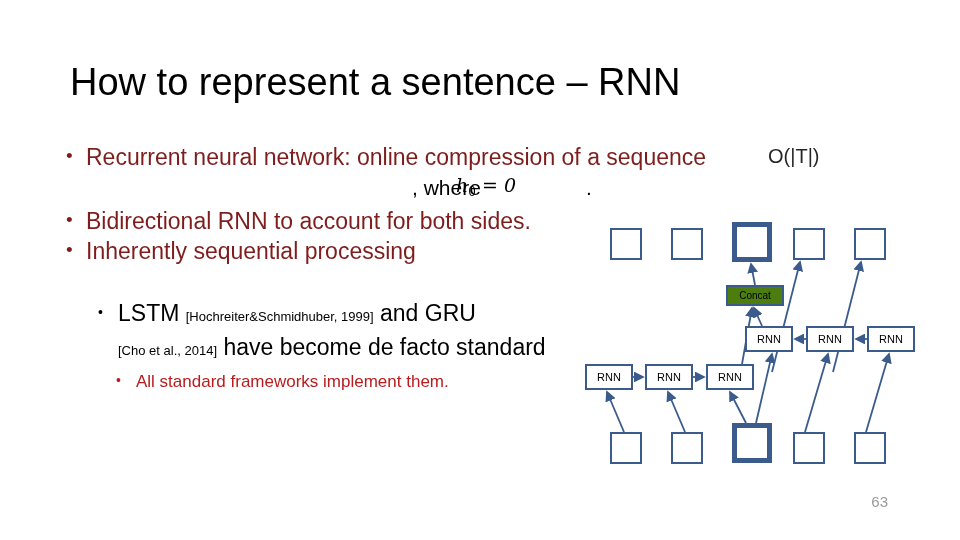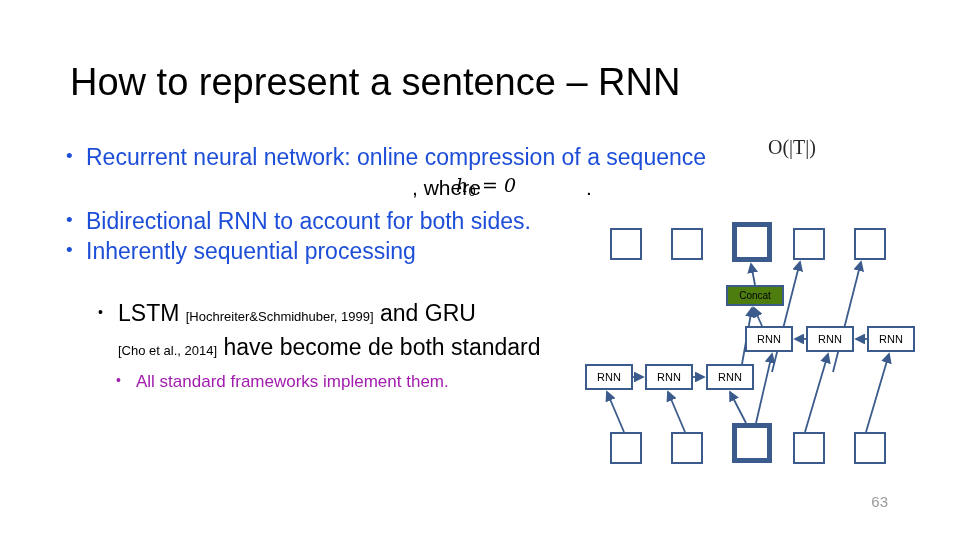--- a/index.html
+++ b/index.html
@@ -13,35 +13,35 @@
   .title{
     position:absolute;left:70px;top:60px;width:820px;
     font-size:38px;line-height:44px;font-weight:400;color:#000;
     letter-spacing:0px;white-space:nowrap;
   }
 
   
   .body{position:absolute;left:58px;top:142px;width:800px;}
 
   .l1{
-    position:relative;font-size:23px;line-height:30px;color:#1d4ed8;
+    position:relative;font-size:23px;line-height:30px;color:#7f1d1d;
     padding-left:28px;margin:0;white-space:nowrap;
   }
   .l1::before{
     content:"\2022";position:absolute;left:8px;top:-1px;font-size:19px;
   }
   .l2{
     position:relative;font-size:17px;line-height:22px;color:#000;
     padding-left:60px;margin:0;
   }
   .l2::before{
     content:"\2022";position:absolute;left:40px;top:-1px;font-size:14px;
   }
   .l3{
-    position:relative;font-size:17px;line-height:23px;color:#a21caf;
+    position:relative;font-size:17px;line-height:23px;color:#b91c1c;
     padding-left:78px;margin:0;white-space:nowrap;
   }
   .l3::before{
     content:"\2022";position:absolute;left:58px;top:-1px;font-size:14px;
   }
 
   
   .mathline{position:relative;height:34px;}
   .math{
     font-family:"DejaVu Serif", serif;font-style:italic;font-size:19px;color:#000;
@@ -50,21 +50,21 @@
   .math .up{font-style:normal;}
   .sub{font-size:12px;vertical-align:-4px;font-style:italic;}
   .subn{font-size:12px;vertical-align:-4px;font-style:normal;}
 
   .mf1{left:96px;top:2px;}
   .wherew{position:absolute;left:354px;top:4px;font-size:21px;font-family:"Liberation Sans",sans-serif;font-style:normal;color:#000;white-space:nowrap;}
   .mf2{left:398px;top:2px;}
   .dot{position:absolute;left:528px;top:4px;font-size:21px;font-family:"Liberation Sans",sans-serif;color:#000;}
 
   .bigO{
-    position:absolute;left:768px;top:136px;font-family:Liberation Serif, serif;
+    position:absolute;left:768px;top:145px;font-family:Liberation Sans, sans-serif;
     font-size:20px;color:#000;white-space:nowrap;opacity:.85;
   }
 
   .cite{font-size:13px;}
   .lstmline{font-size:23px;line-height:30px;}
 
   
   .diagram{position:absolute;left:0;top:0;width:960px;height:540px;pointer-events:none;}
   .dnode{position:absolute;box-sizing:border-box;}
   .sq{
@@ -117,21 +117,21 @@
     <div style="height:14px"></div>
 
 
     <div style="height:18px"></div>
 
     <p class="l2 lstmline">
       <span>LSTM</span>
       <span class="cite">[Hochreiter&amp;Schmidhuber, 1999]</span>
       <span>and GRU</span><br>
       <span class="cite">[Cho et al., 2014]</span>
-      <span>have become de both standard</span>
+      <span>have become de facto standard</span>
     </p>
 
     <div style="height:4px"></div>
 
     <p class="l3">
       <span>All standard frameworks implement them.</span>
     </p>
   </div>
 
   <div class="bigO">O(|T|)</div>

